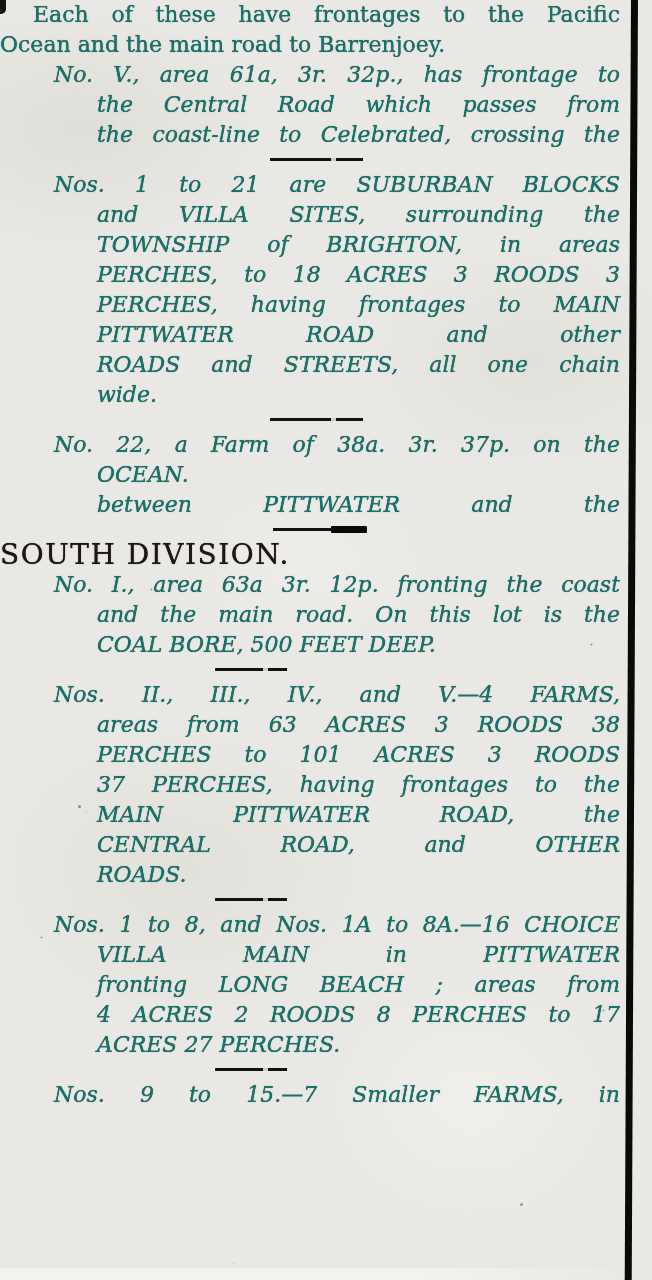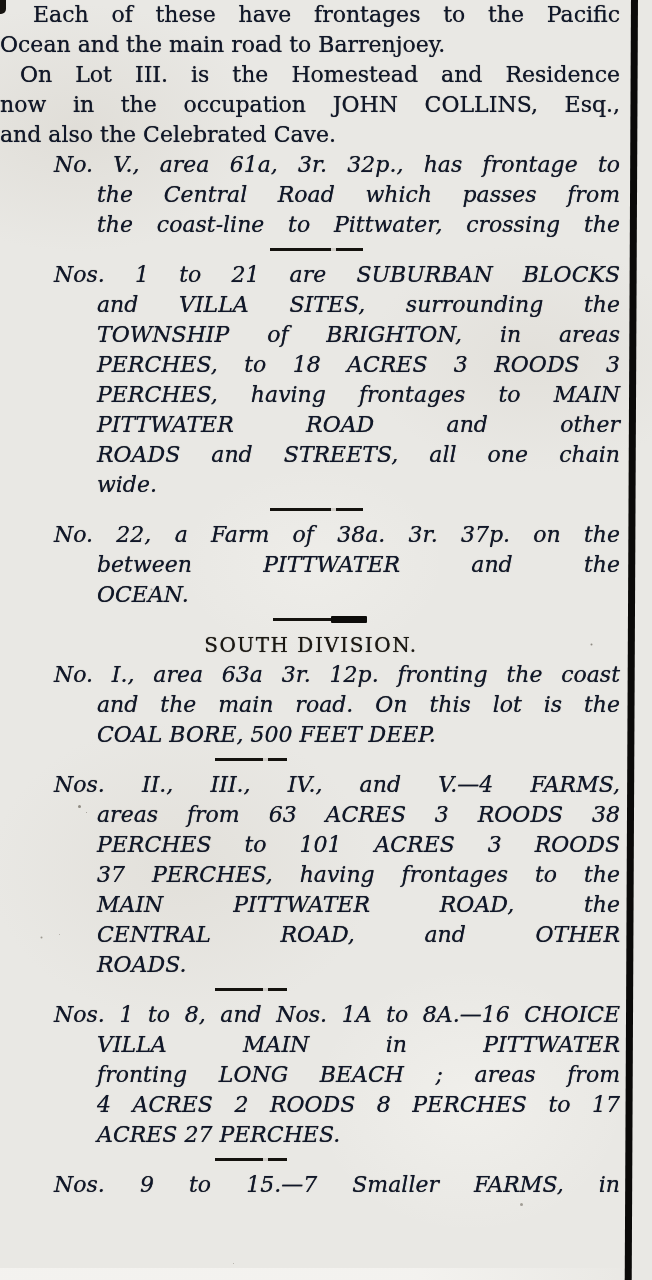--- a/index.html
+++ b/index.html
@@ -9,34 +9,34 @@
     background-color:#e9e8e4;
     background-image:
       radial-gradient(ellipse 300px 200px at 12% 10%, rgba(213,209,201,.45), transparent 62%),
       radial-gradient(ellipse 280px 190px at 82% 28%, rgba(215,211,203,.38), transparent 60%),
       radial-gradient(ellipse 320px 250px at 28% 68%, rgba(216,212,204,.40), transparent 60%),
       radial-gradient(ellipse 260px 220px at 72% 86%, rgba(246,245,241,.55), transparent 60%),
       radial-gradient(ellipse 220px 160px at 48% 44%, rgba(243,242,238,.5), transparent 60%);
   }
   .column{position:absolute;left:0;top:0;width:622px;z-index:2;color:#1b1813;}
   .line{
-    font-size:22px;line-height:30px;color:#0f172a;
+    font-size:22px;line-height:30px;color:#0f766e;
     text-align:justify;text-align-last:justify;
     padding:0 2px 0 51px;white-space:normal;
     text-shadow:0 0 0.7px rgba(27,24,19,.85);
   }
   .para.intro .line{padding-left:0;}
   .para.intro .line.first{text-indent:33px;}
   .para.intro2 .line{padding-left:0;}
   .para.intro2 .line.first{text-indent:20px;}
   .para.item .line{padding-left:97px;font-style:italic;}
   .para.item .line.first{padding-left:54px;}
   .line.last{text-align-last:left;}
   .heading{
-    font-size:20px;line-height:30px;text-align:center;letter-spacing:1.5px;
+    font-size:28px;line-height:30px;letter-spacing:1.5px;
     color:#1b1813;text-shadow:0 0 0.8px rgba(27,24,19,.9);
   }
   .divider-row{height:20px;position:relative;}
   .divider{position:absolute;top:8px;height:3px;background:#14120e;}
   .divider::before{content:"";position:absolute;left:66%;top:0;width:5px;height:100%;background:#cfccc6;}
   .divider.a{left:270px;width:93px;}
   .divider.b{left:215px;width:72px;}
   .divider.bold{left:273px;width:94px;}
   .divider.bold::after{content:"";position:absolute;right:0;top:-2px;width:36px;height:7px;background:#0c0b09;border-radius:1px;}
   .col-rule{
@@ -65,50 +65,45 @@
 <body>
 
 <div class="bottom-edge"></div>
 <div class="speckles"></div>
 <div class="corner-mark"></div>
 <div class="column">
     <div class="para intro">
       <div class="line first">Each of these have frontages to the Pacific</div>
       <div class="line last">Ocean and the main road to Barrenjoey.</div>
     </div>
-    <div class="para intro2">
-      <div class="line first">On Lot III. is the Homestead and Residence</div>
-      <div class="line">now in the occupation JOHN COLLINS, Esq.,</div>
-      <div class="line last">and also the Celebrated Cave.</div>
-    </div>
     <div class="para item">
       <div class="line first">No. V., area 61a, 3r. 32p., has frontage to</div>
       <div class="line">the Central Road which passes from</div>
-      <div class="line">the coast-line to Pittwater, crossing the</div>
+      <div class="line">the coast-line to Celebrated, crossing the</div>
     </div>
     <div class="divider-row">
       <div class="divider a"></div>
     </div>
     <div class="para item">
       <div class="line first">Nos. 1 to 21 are SUBURBAN BLOCKS</div>
       <div class="line">and VILLA SITES, surrounding the</div>
       <div class="line">TOWNSHIP of BRIGHTON, in areas</div>
       <div class="line">PERCHES, to 18 ACRES 3 ROODS 3</div>
       <div class="line">PERCHES, having frontages to MAIN</div>
       <div class="line">PITTWATER ROAD and other</div>
       <div class="line">ROADS and STREETS, all one chain</div>
       <div class="line last">wide.</div>
     </div>
     <div class="divider-row">
       <div class="divider a"></div>
     </div>
     <div class="para item">
       <div class="line first">No. 22, a Farm of 38a. 3r. 37p. on the</div>
+      <div class="line last">OCEAN.</div>
       <div class="line">between PITTWATER and the</div>
-      <div class="line last">OCEAN.</div>
     </div>
     <div class="divider-row">
       <div class="divider bold"></div>
     </div>
     <div class="heading">SOUTH DIVISION.</div>
     <div class="para item">
       <div class="line first">No. I., area 63a 3r. 12p. fronting the coast</div>
       <div class="line">and the main road.  On this lot is the</div>
       <div class="line last">COAL BORE, 500 FEET DEEP.</div>
     </div>

